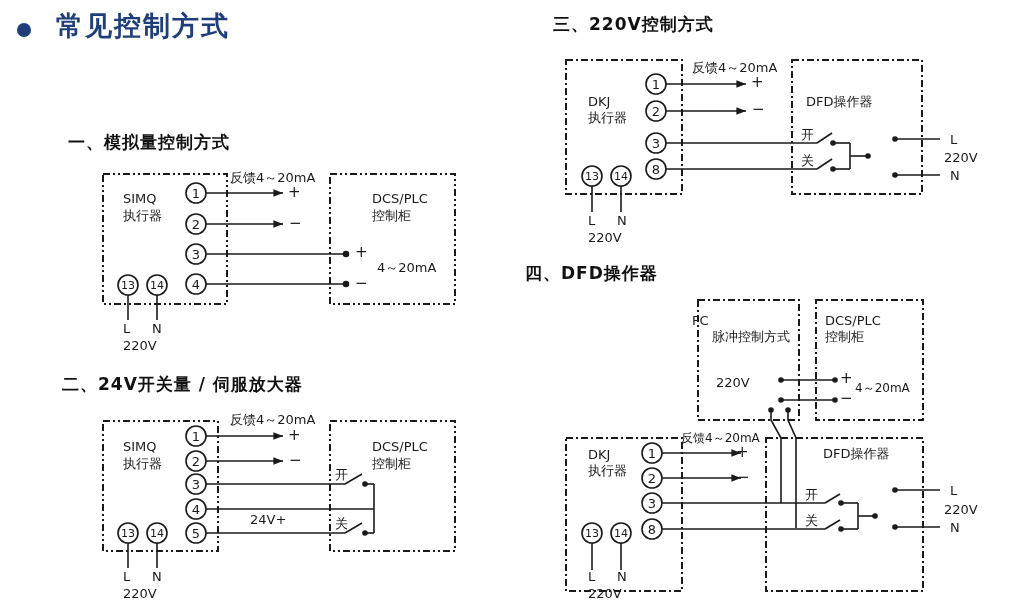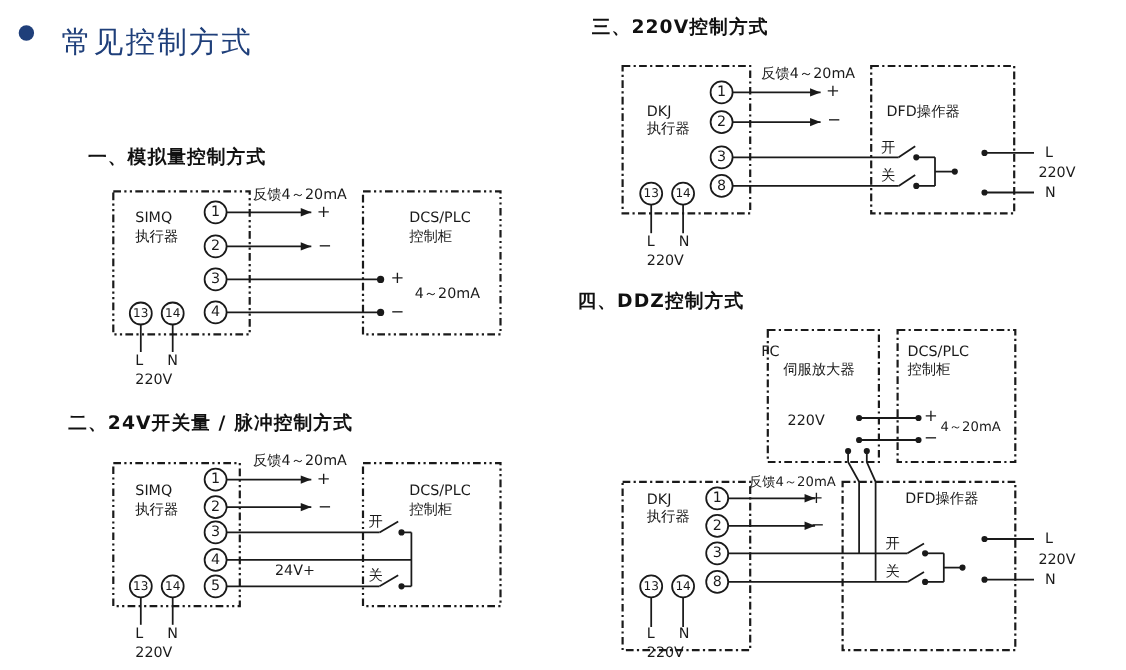--- a/index.html
+++ b/index.html
@@ -1,36 +1,36 @@
 <!DOCTYPE html>
 <html><head>
 <meta charset="utf-8">
 <style>
   html, body { margin: 0; padding: 0; background: #ffffff; }
   body { width: 1024px; height: 609px; position: relative; overflow: hidden;
          font-family: "DejaVu Sans", sans-serif; color: #1a1a1a; }
   .abs { position: absolute; white-space: nowrap; }
-  .main-title { left: 56px; top: 20px; font-size: 27px; font-weight: normal; color: #1f3f7a; letter-spacing: 2px; }
+  .main-title { left: 56px; top: 8px; font-size: 27px; font-weight: bold; color: #1f3f7a; letter-spacing: 2px; }
   .bullet { left: 17px; top: 23px; width: 14px; height: 14px; border-radius: 50%; background: #1f3f7a; }
   .sec-title { font-size: 17px; font-weight: bold; color: #111; letter-spacing: 1px; }
   .lbl { font-size: 13px; color: #1a1a1a; line-height: 15px; }
   .lbl-sm { font-size: 12px; color: #1a1a1a; }
   .pin { font-size: 13px; text-anchor: middle; dominant-baseline: central; fill: #1a1a1a; font-family: "DejaVu Sans", sans-serif; }
   svg.diagram { position: absolute; left: 0; top: 0; }
 </style>
 </head>
 <body>
 
 <div class="abs bullet" style="background: rgb(31, 63, 122);"></div>
 <div class="abs main-title" style="color: rgb(31, 63, 122);">常见控制方式</div>
 
-<div class="abs sec-title" style="left:80px;top:131px;text-align:right;">一、模拟量控制方式</div>
-<div class="abs sec-title" style="left:62px;top:373px;">二、24V开关量 / 脉冲控制方式</div>
-<div class="abs sec-title" style="left:538px;top:13px;text-align:center;">三、220V控制方式</div>
-<div class="abs sec-title" style="left:525px;top:262px;">四、DDZ控制方式</div>
+<div class="abs sec-title" style="left:68px;top:131px;text-align:right;">一、模拟量控制方式</div>
+<div class="abs sec-title" style="left:62px;top:373px;">二、24V开关量 / 伺服放大器</div>
+<div class="abs sec-title" style="left:553px;top:13px;text-align:center;">三、220V控制方式</div>
+<div class="abs sec-title" style="left:525px;top:262px;">四、DFD操作器</div>
 
 <svg class="diagram" width="1024" height="609" viewBox="0 0 1024 609" xmlns="http://www.w3.org/2000/svg">
   <defs>
     <marker id="arr" viewBox="0 0 10 10" refX="10" refY="5" markerWidth="7" markerHeight="6" orient="auto">
       <path d="M0,1 L10,5 L0,9 z" fill="#1a1a1a"></path>
     </marker>
   </defs>
   <g stroke="#1a1a1a" fill="none" stroke-width="1.6">
 
     <g>
@@ -230,21 +230,21 @@
 <div class="abs lbl" style="left:801px;top:127px;">开</div>
 <div class="abs lbl" style="left:801px;top:153px;">关</div>
 <div class="abs lbl" style="left:950px;top:132px;">L</div>
 <div class="abs lbl" style="left:944px;top:150px;">220V</div>
 <div class="abs lbl" style="left:950px;top:168px;">N</div>
 <div class="abs lbl" style="left:588px;top:213px;">L</div>
 <div class="abs lbl" style="left:617px;top:213px;">N</div>
 <div class="abs lbl" style="left:588px;top:230px;">220V</div>
 
 <div class="abs lbl" style="left:692px;top:313px;">FC</div>
-<div class="abs lbl" style="left:712px;top:329px;">伺服放大器</div>
+<div class="abs lbl" style="left:712px;top:329px;">脉冲控制方式</div>
 <div class="abs lbl" style="left:716px;top:375px;">220V</div>
 <div class="abs lbl" style="left:825px;top:313px;">DCS/PLC</div>
 <div class="abs lbl" style="left:825px;top:329px;">控制柜</div>
 <div class="abs lbl" style="left:840px;top:371px;font-size:15px;">+</div>
 <div class="abs lbl" style="left:840px;top:391px;font-size:15px;">−</div>
 <div class="abs lbl-sm" style="left:855px;top:380px;">4～20mA</div>
 <div class="abs lbl" style="left:588px;top:447px;">DKJ</div>
 <div class="abs lbl" style="left:588px;top:463px;">执行器</div>
 <div class="abs lbl" style="left:823px;top:446px;">DFD操作器</div>
 <div class="abs lbl-sm" style="left:681px;top:430px;">反馈4～20mA</div>

